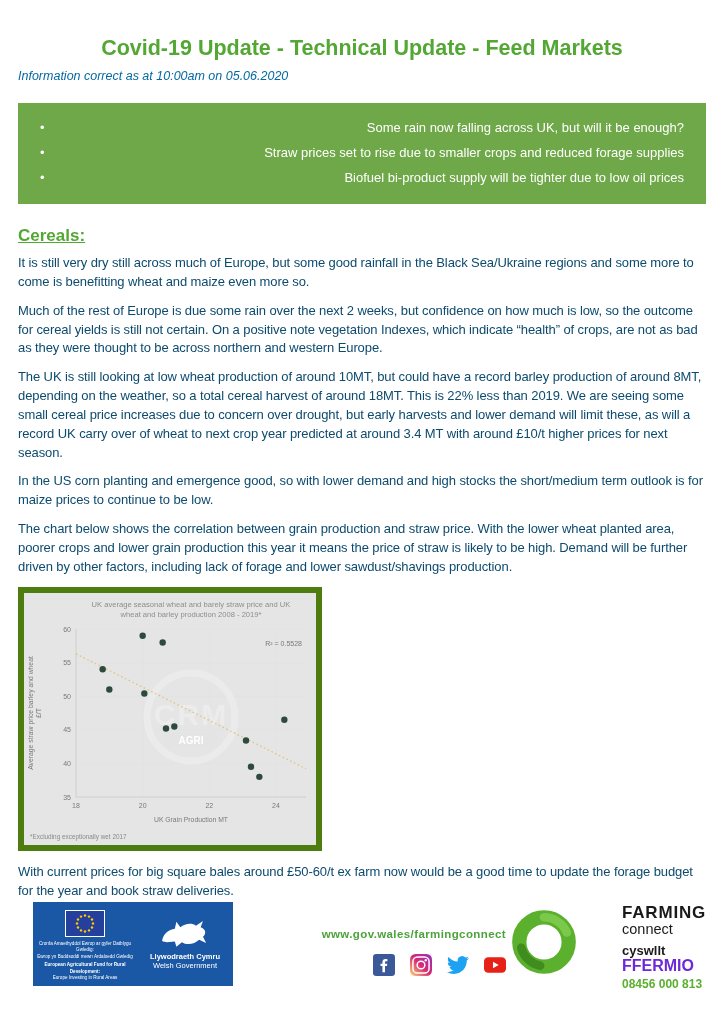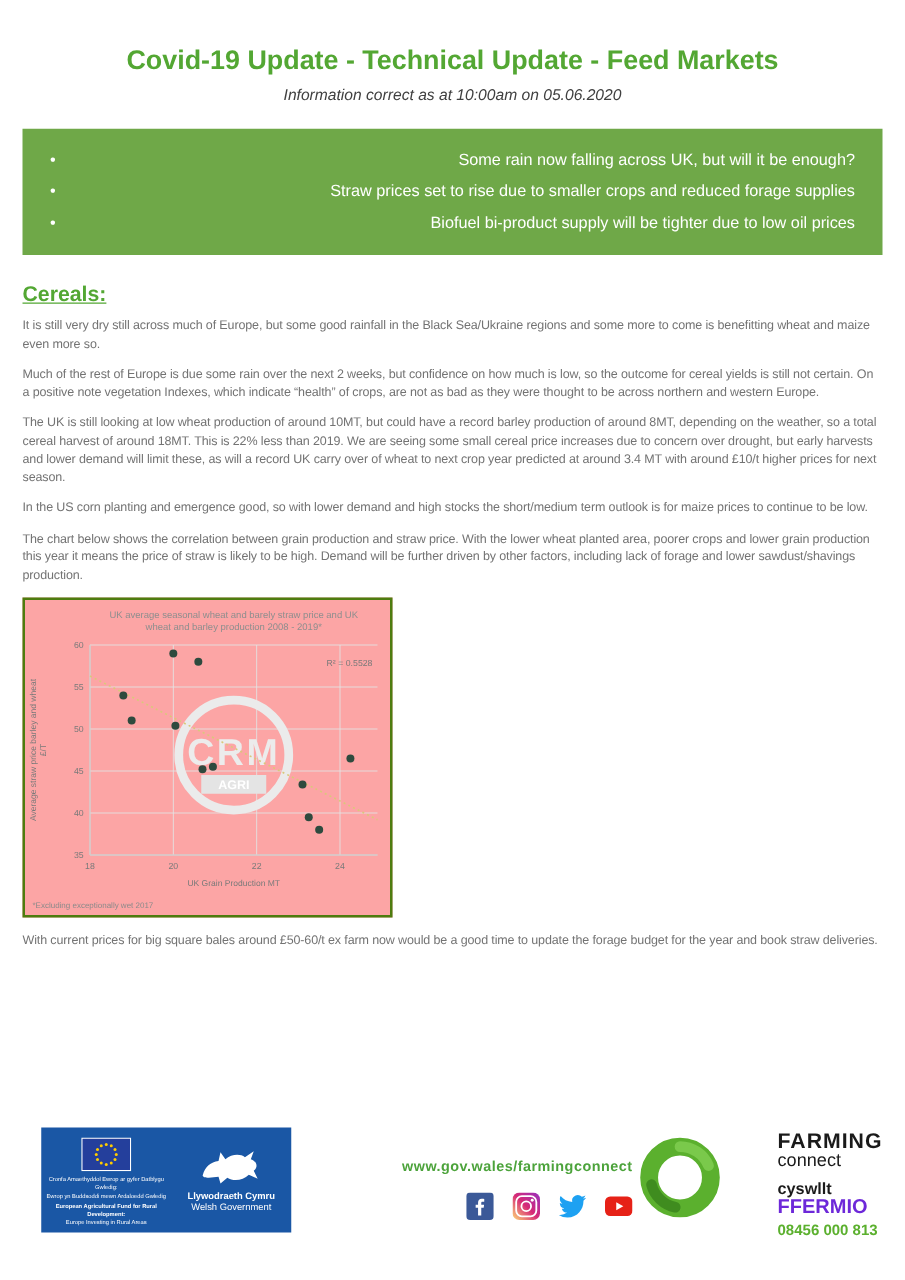--- a/index.html
+++ b/index.html
@@ -1,27 +1,27 @@
 <!DOCTYPE html>
 <html><head>
 <meta charset="utf-8">
 <style>
   html,body{margin:0;padding:0;background:#ffffff;}
   .page{position:relative;width:724px;height:1024px;overflow:hidden;background:#fff;
         font-family:"Liberation Sans",sans-serif;color:#4d4d4d;}
   .content{padding:0 18px;}
   h1.title{margin:36px 0 8px;text-align:center;font-size:21.5px;font-weight:700;color:#53a733;}
-  p.subtitle{margin:0 0 20px;text-align:center;font-style:italic;font-size:12.5px;color:#404040;}
+  p.subtitle{margin:0 0 20px;font-style:italic;font-size:12.5px;color:#0369a1;}
   .highlights{background:#6fa848;color:#fff;padding:12px 22px 14px;margin:0;}
   .highlights .bullet{font-size:13px;line-height:25px;display:flex;justify-content:space-between;}
   .highlights .dot{margin-right:7px;}
   .highlights .dot::before{content:"•";}
   h2.section{margin:22px 0 8px;font-size:17px;font-weight:700;color:#53a733;text-decoration:underline;}
-  p.body{margin:0 0 10px;font-size:10px;line-height:1.45;color:#737373;letter-spacing:-0.1px;}
-  .chart-box{width:292px;height:252px;border:2px solid #4d7c0f;background:#fca5a5;margin:4px 0 12px;}
+  p.body{margin:0 0 10px;font-size:13px;line-height:1.45;color:#0c4a6e;letter-spacing:-0.1px;}
+  .chart-box{width:292px;height:252px;border:6px solid #4d7c0f;background:#e5e5e5;margin:4px 0 12px;}
   svg{font-family:inherit;display:block;}
   .c-title{font-size:7.6px;fill:#8e8e8e;}
   .tick{font-size:7px;fill:#7a7a7a;}
   .axis{font-size:6.8px;fill:#7a7a7a;}
   .grid{stroke:#e3e3e3;stroke-width:0.7;}
   .axline{stroke:#c9c9c9;stroke-width:0.8;}
   .wm{font-size:30px;font-weight:bold;fill:#ececec;letter-spacing:2px;}
   .wm2{font-size:10px;font-weight:bold;fill:#ffffff;}
   .foot{font-size:6.4px;fill:#8a8a8a;}
   

